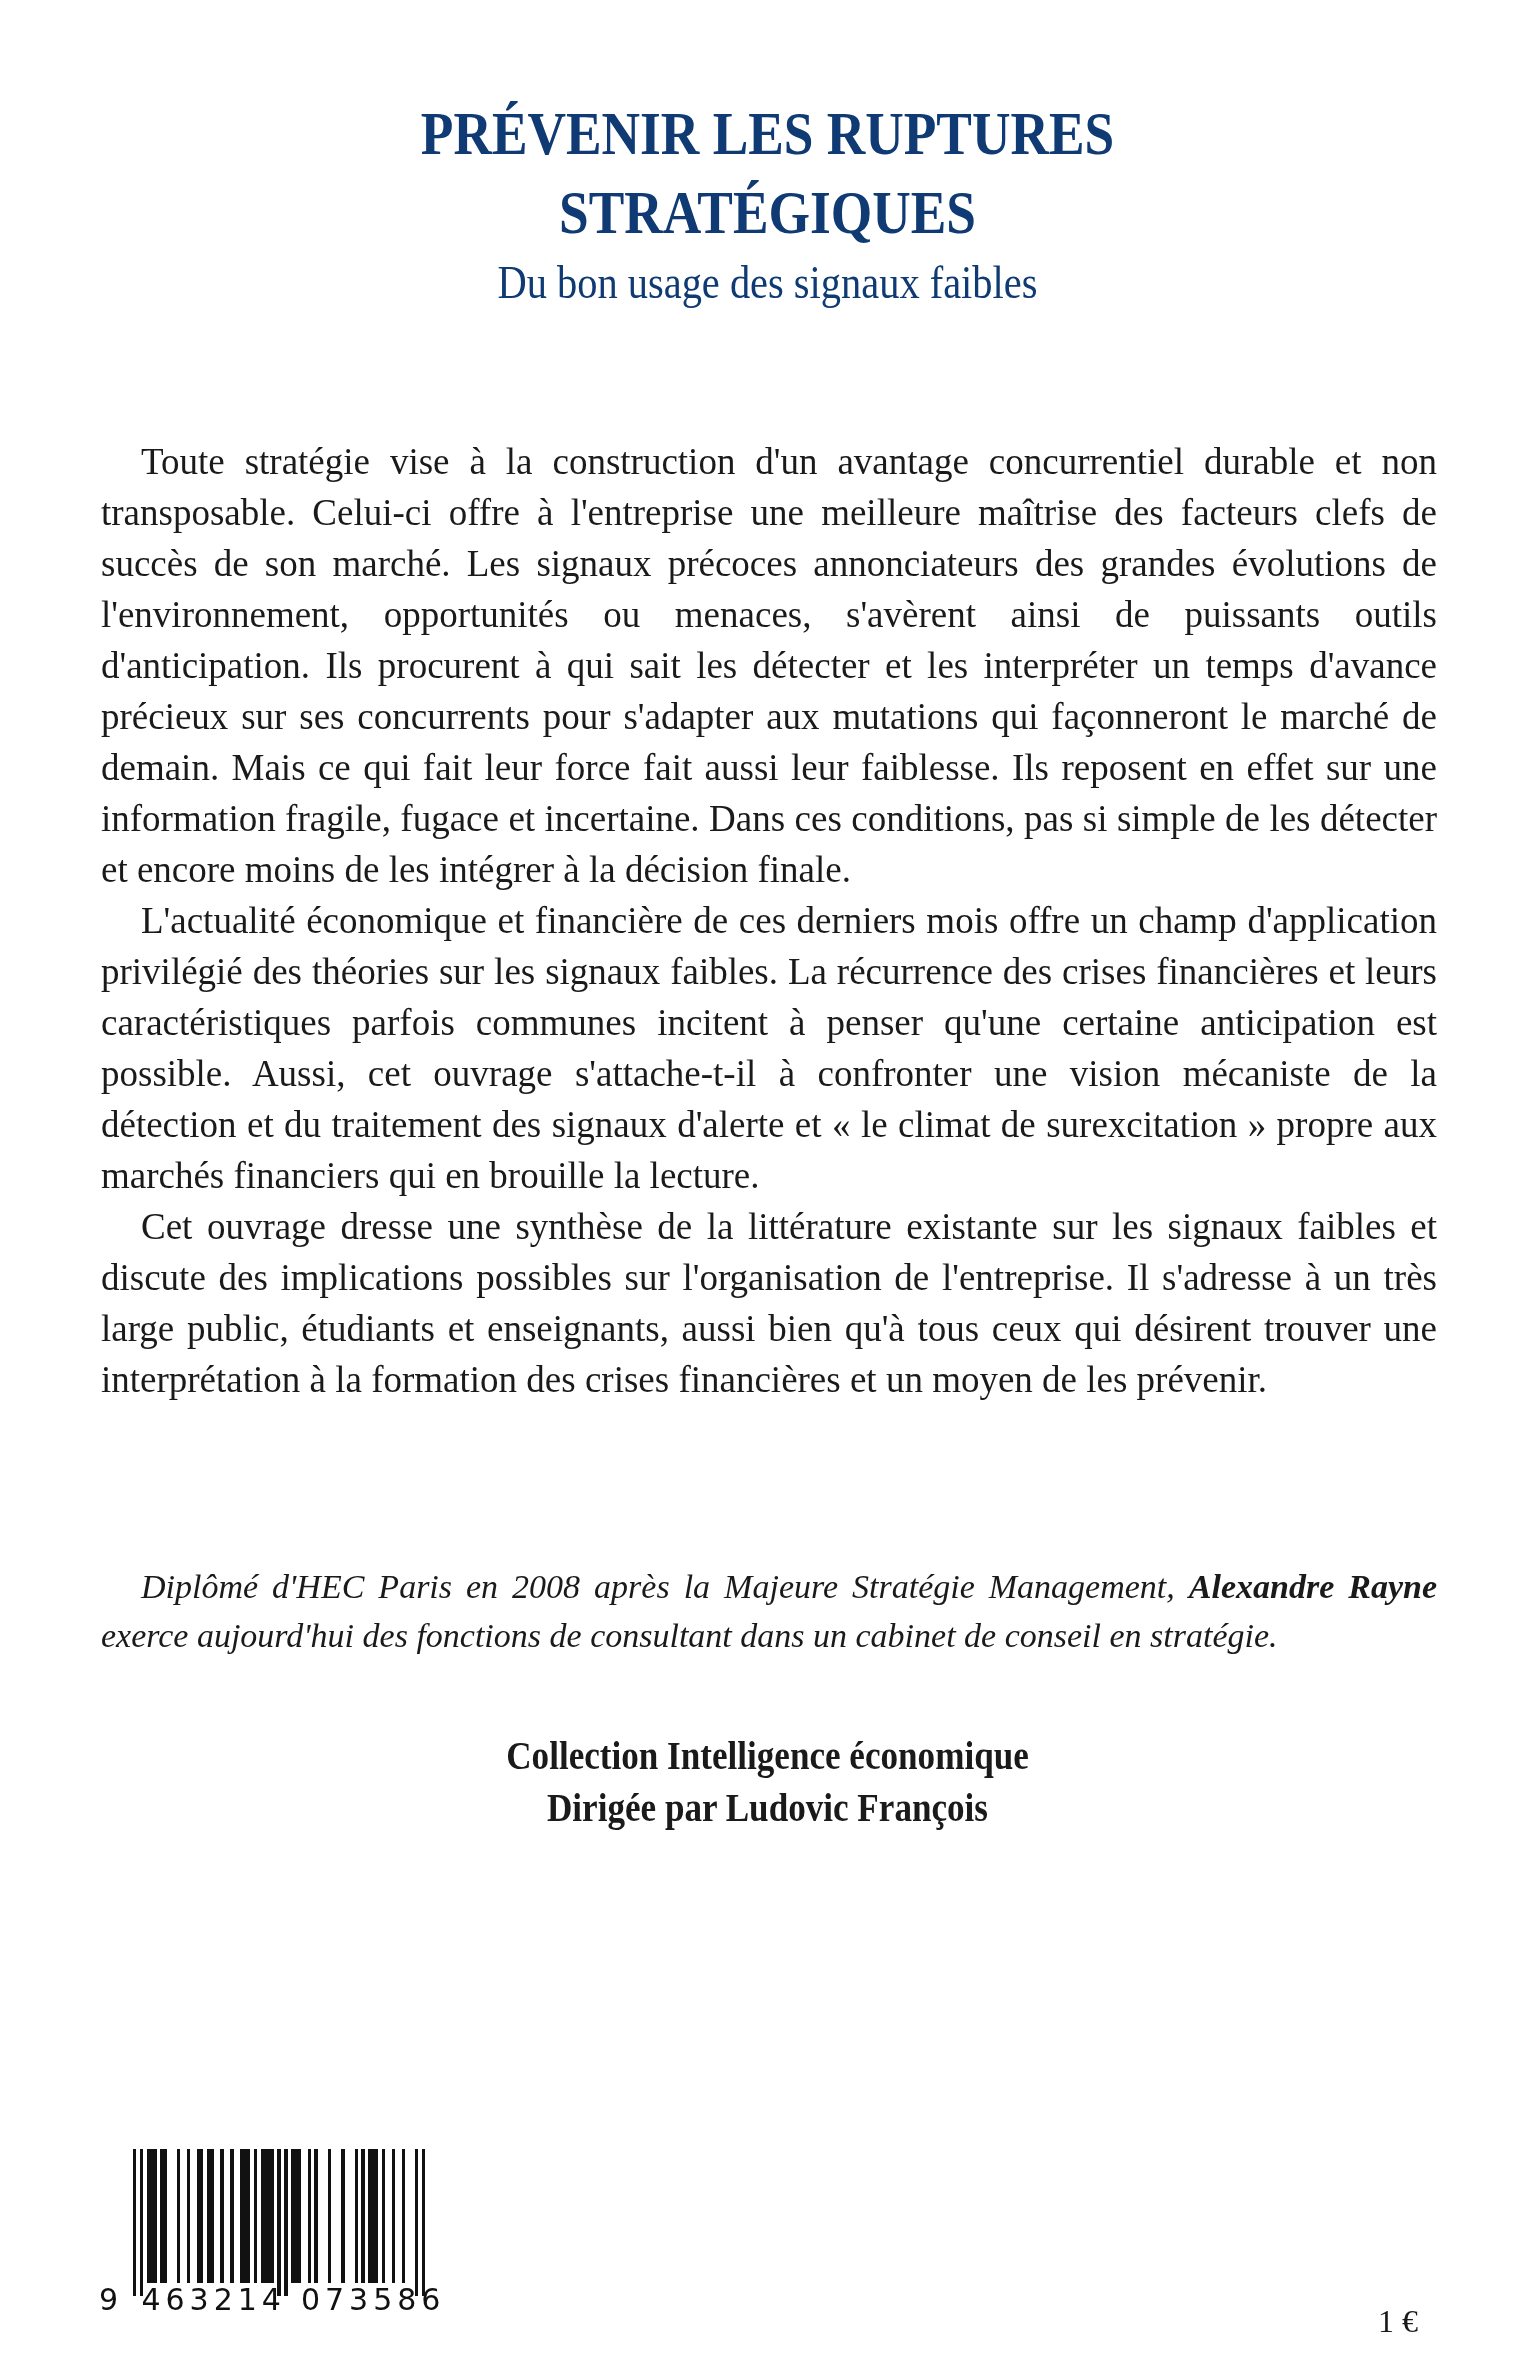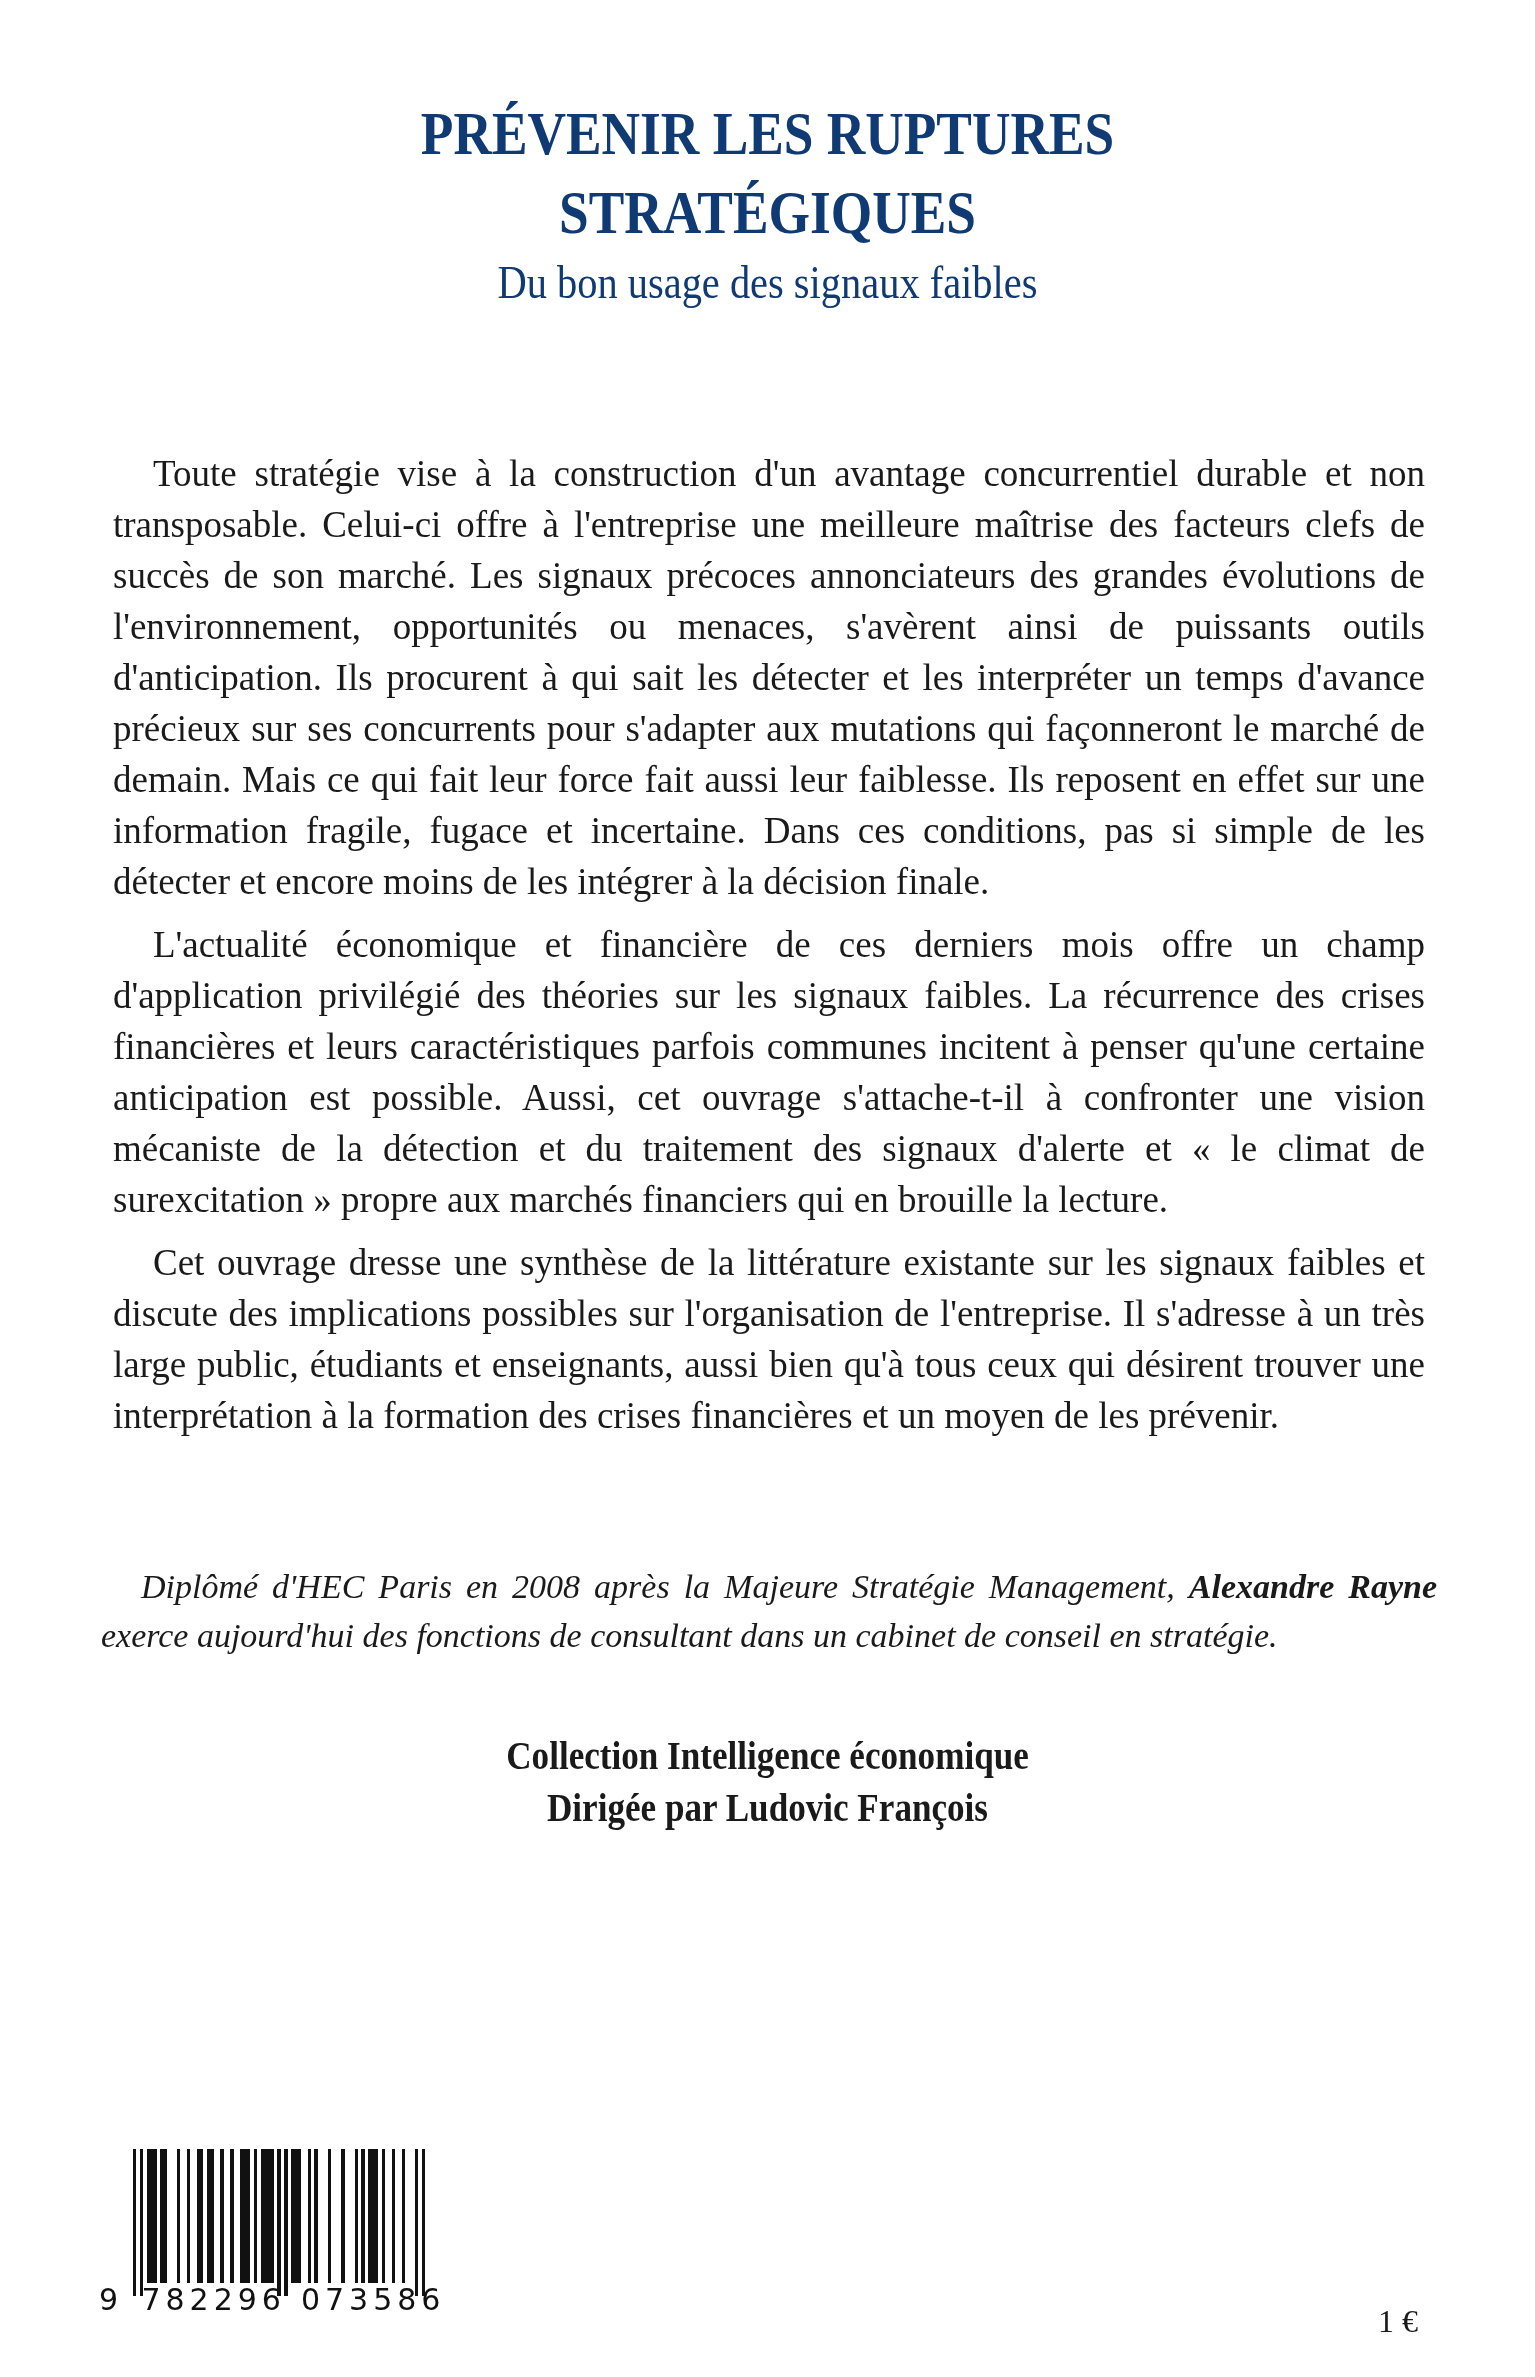--- a/index.html
+++ b/index.html
@@ -50,21 +50,21 @@
     .body-text {
       position: absolute;
       left: 101px;
       top: 436px;
       width: 1336px;
       font-size: 37px;
       line-height: 51px;
       text-align: justify;
     }
     .body-text p {
-      margin: 12px;
+      margin: 0;
       text-indent: 40px;
       transform: scaleX(1);
     }
     .bio {
       position: absolute;
       left: 101px;
       top: 1562px;
       width: 1336px;
       font-size: 34px;
       line-height: 49px;
@@ -237,21 +237,21 @@
         <span class="bar" style="width:3.4px"></span>
         <span class="gap" style="width:6.7px"></span>
       <span class="bar" style="width:3.4px"></span>
         <span class="gap" style="width:10px"></span>
       <span class="bar guard" style="width:3.4px"></span>
         <span class="gap" style="width:3.4px"></span>
         <span class="bar guard" style="width:3.4px"></span>
     </div>
     <div class="digits">
       <span class="lead">9</span>
-      <span class="grp1">782296</span>
+      <span class="grp1">463214</span>
       <span class="grp2">073586</span>
     </div>
   </div>
 
   <div class="price">1 €</div>
 
 </div>
 
 
 </body></html>

